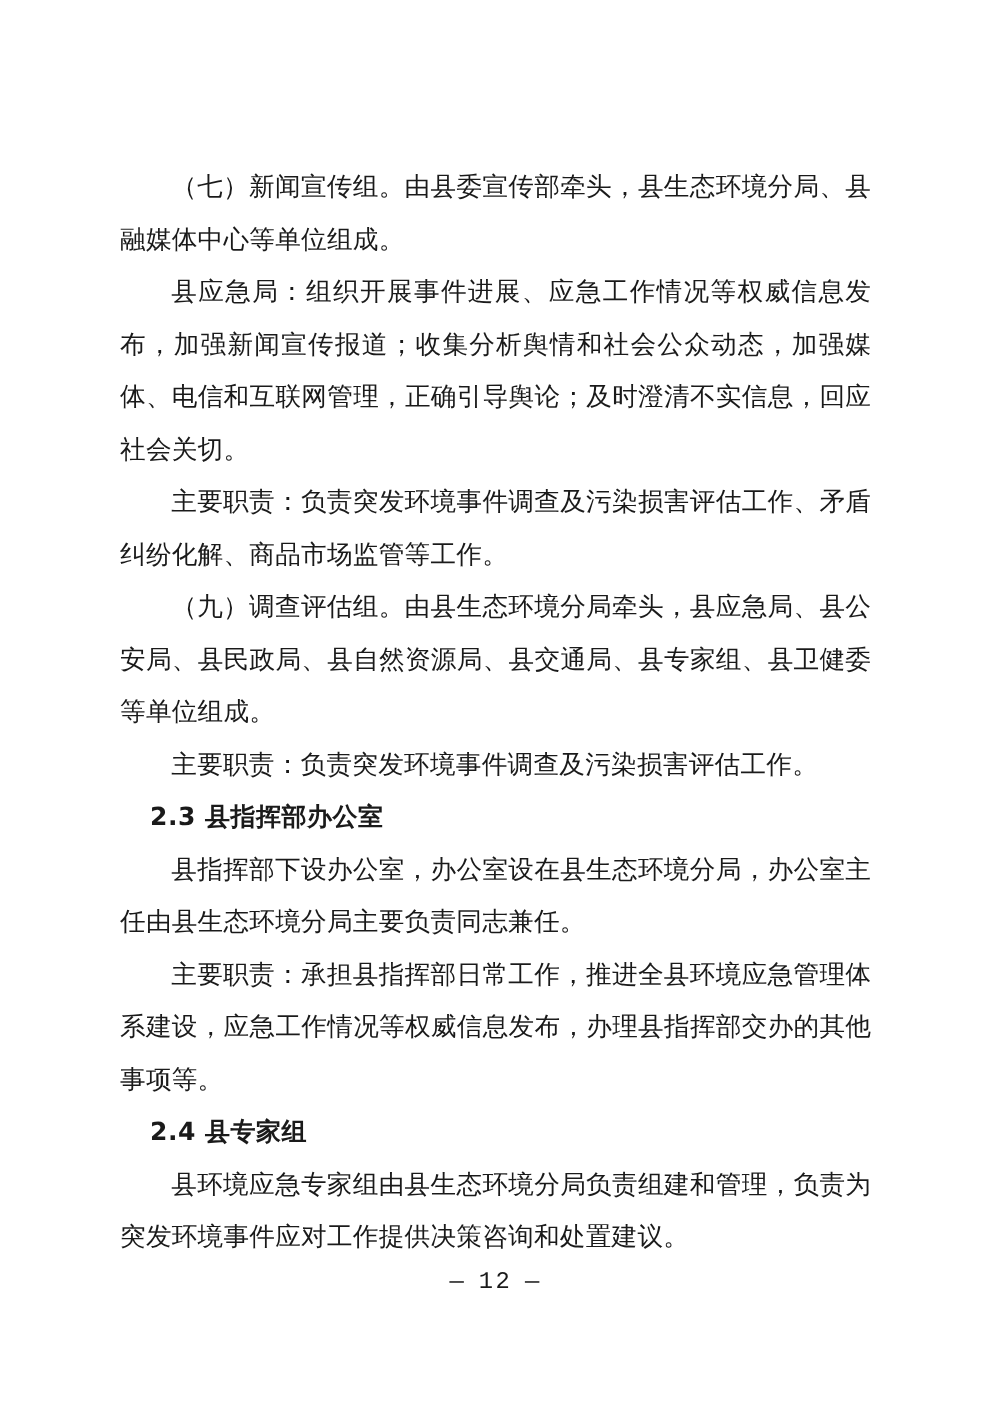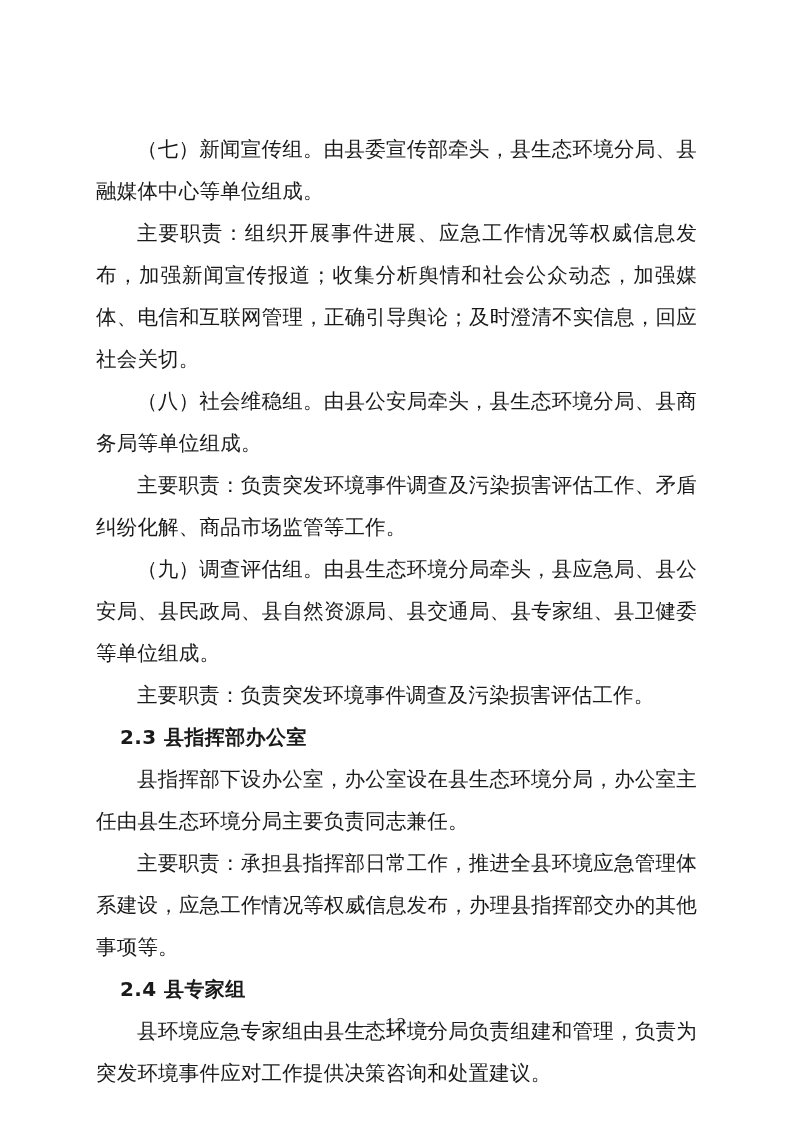--- a/index.html
+++ b/index.html
@@ -42,41 +42,40 @@
     line-height: 42px;
     letter-spacing: 0.4px;
   }
   .footer {
     position: absolute;
     left: 0;
     right: 0;
     bottom: 86px;
     text-align: center;
     font-size: 19px;
-    font-family: Liberation Serif, serif;
+    font-family: Liberation Mono, monospace;
     color: #1a1a1a;
     letter-spacing: 2px;
   }
   .pagenum-wrap {
     display: inline-block;
   }
   .dash {
     display: inline-block;
     padding: 0 10px;
   }
 </style>
 </head>
 <body>
 
 <div class="page">
 
   <div class="body-text">
     <p class="para">（七）新闻宣传组。由县委宣传部牵头，县生态环境分局、县融媒体中心等单位组成。</p>
-    <p class="para">主要职责：组织开展事件进展、应急工作情况等权威信息发布，加强新闻宣传报道；收集分析舆情和社会公众动态，加强媒体、电信和互联网管理，正确引导舆论；及时澄清不实信息，回应社会关切。</p>
-    <p class="para">（八）社会维稳组。由县公安局牵头，县生态环境分局、县商务局等单位组成。</p>
+    <p class="para">县应急局：组织开展事件进展、应急工作情况等权威信息发布，加强新闻宣传报道；收集分析舆情和社会公众动态，加强媒体、电信和互联网管理，正确引导舆论；及时澄清不实信息，回应社会关切。</p>
     <p class="para">主要职责：负责突发环境事件调查及污染损害评估工作、矛盾纠纷化解、商品市场监管等工作。</p>
     <p class="para">（九）调查评估组。由县生态环境分局牵头，县应急局、县公安局、县民政局、县自然资源局、县交通局、县专家组、县卫健委等单位组成。</p>
     <p class="para">主要职责：负责突发环境事件调查及污染损害评估工作。</p>
     <p class="heading">2.3 县指挥部办公室</p>
     <p class="para">县指挥部下设办公室，办公室设在县生态环境分局，办公室主任由县生态环境分局主要负责同志兼任。</p>
     <p class="para">主要职责：承担县指挥部日常工作，推进全县环境应急管理体系建设，应急工作情况等权威信息发布，办理县指挥部交办的其他事项等。</p>
     <p class="heading">2.4 县专家组</p>
     <p class="para">县环境应急专家组由县生态环境分局负责组建和管理，负责为突发环境事件应对工作提供决策咨询和处置建议。</p>
   </div>
 

